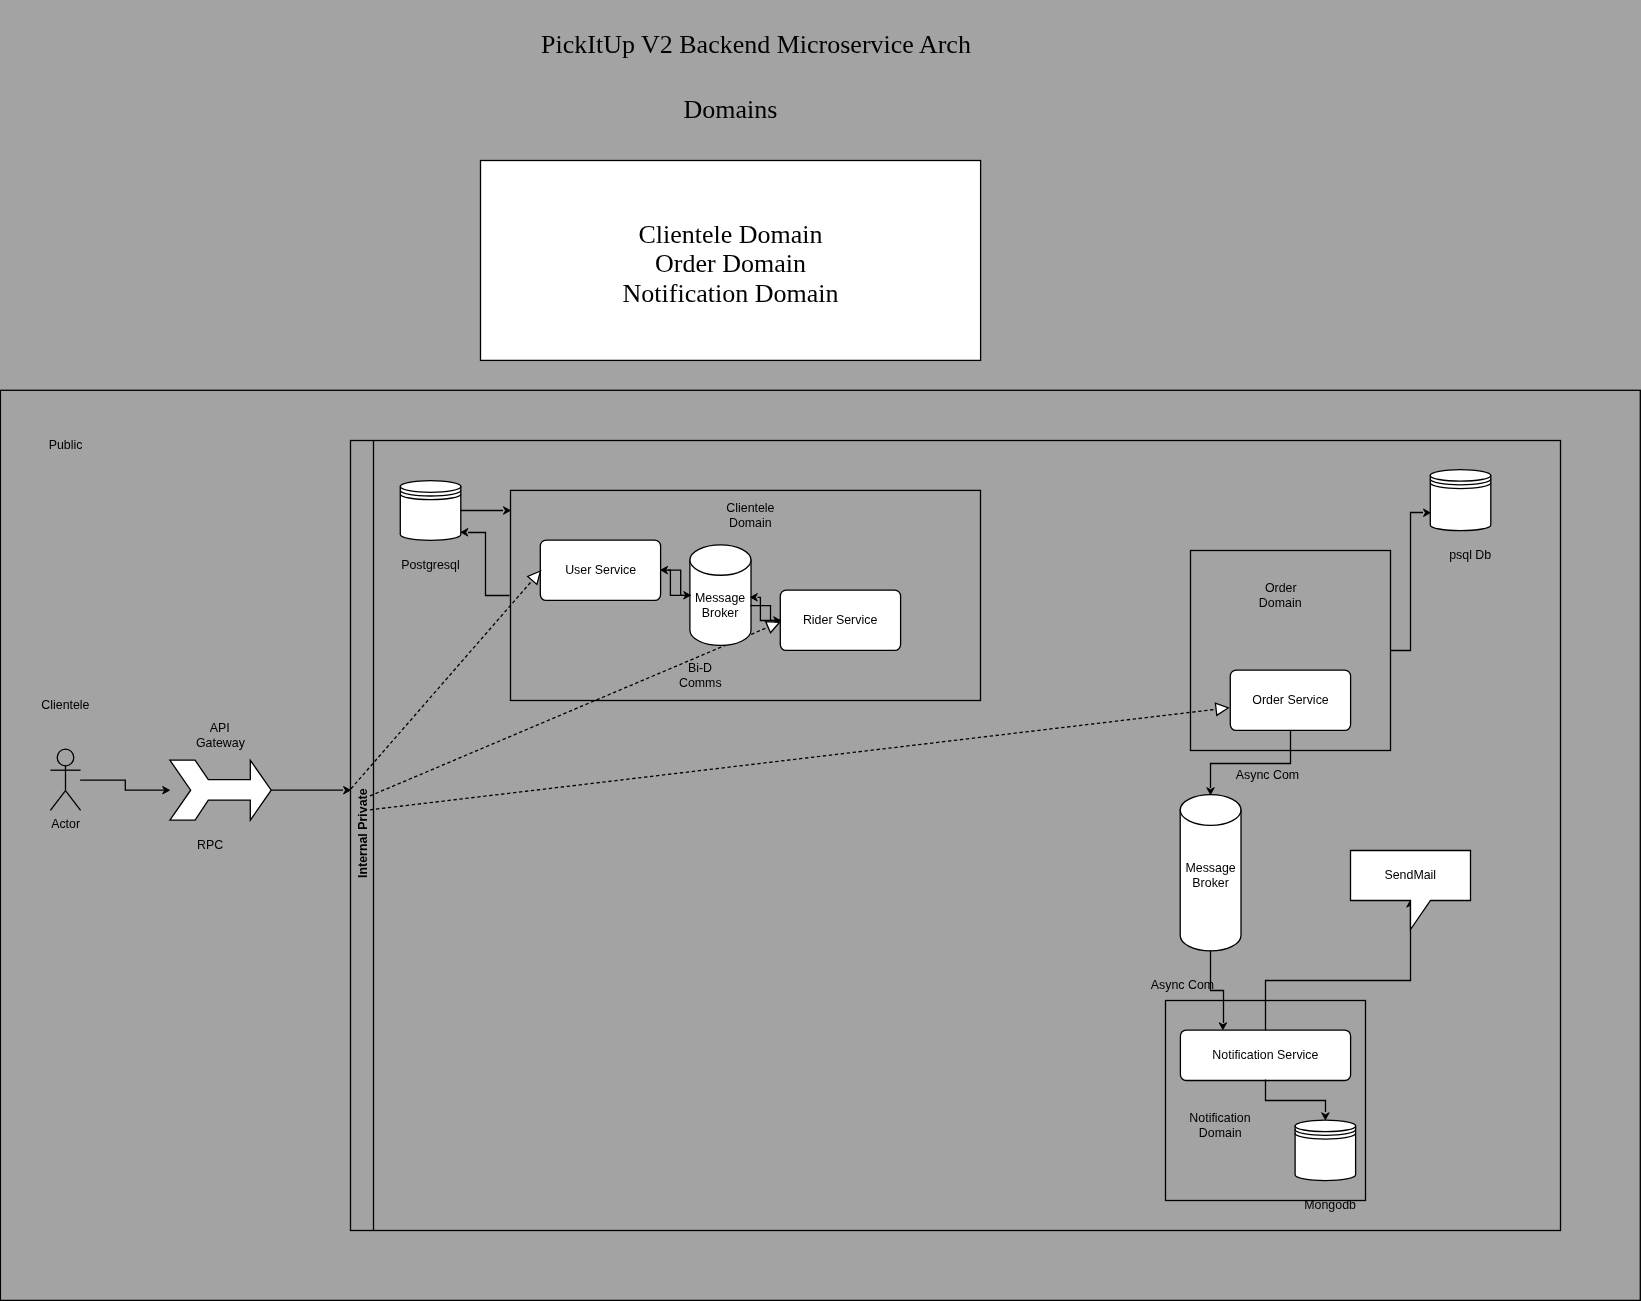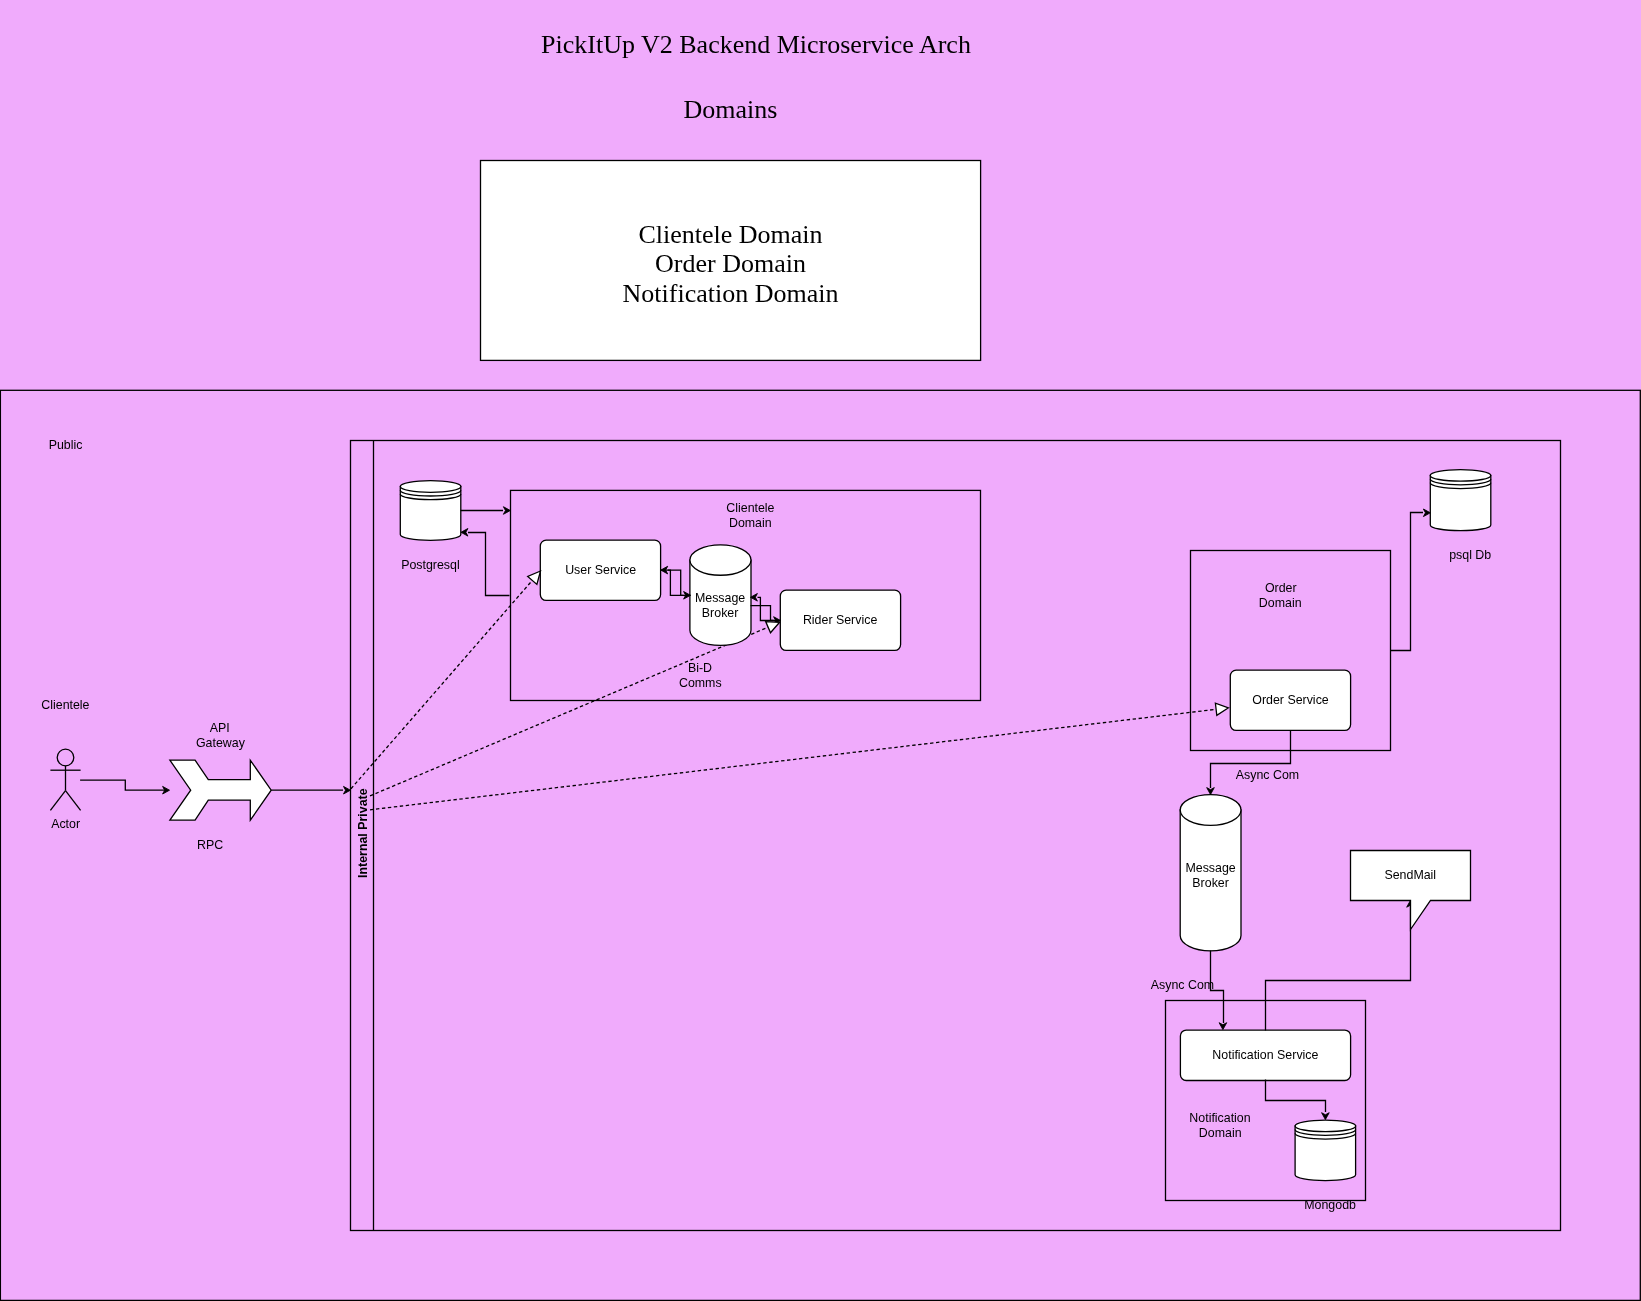--- a/index.html
+++ b/index.html
@@ -1,18 +1,18 @@
 <!DOCTYPE html>
 <html><head>
 <meta charset="utf-8">
 <title>PickItUp V2 Backend Microservice Arch</title>
 <style>
   html,body{margin:0;padding:0;background:#fff;}
   body{width:1641px;height:1301px;overflow:hidden;font-family:"Liberation Sans",sans-serif;}
-  #canvas{position:relative;width:1641px;height:1301px;background:#f0abfc;}
+  #canvas{position:relative;width:1641px;height:1301px;background:#a3a3a3;}
   svg#d{position:absolute;left:0;top:0;transform:translateZ(0);}
   .shp{fill:none;stroke:#000;stroke-width:1.3;stroke-linejoin:miter;stroke-linecap:butt;}
   .fillw{fill:#fff;stroke:#000;stroke-width:1.3;}
   .conn{fill:none;stroke:#000;stroke-width:1.3;}
   .dash{fill:none;stroke:#000;stroke-width:1.3;stroke-dasharray:3.4 2.6;}
   .ohead{fill:#fff;stroke:#000;stroke-width:1.3;stroke-linejoin:miter;}
   .fhead{fill:#000;stroke:#000;stroke-width:0.9;stroke-linejoin:miter;}
   text{font-family:"Liberation Sans",sans-serif;font-size:12.4px;fill:#000;}
   text.ser{font-family:"Liberation Serif",serif;}
   text.t1{font-size:26px;}

